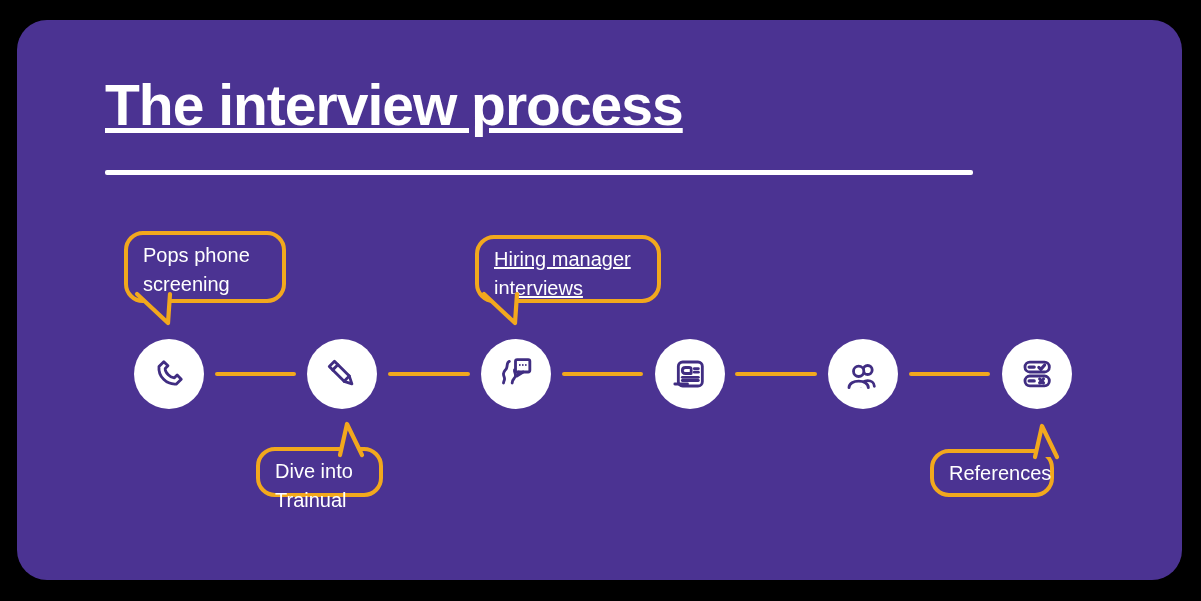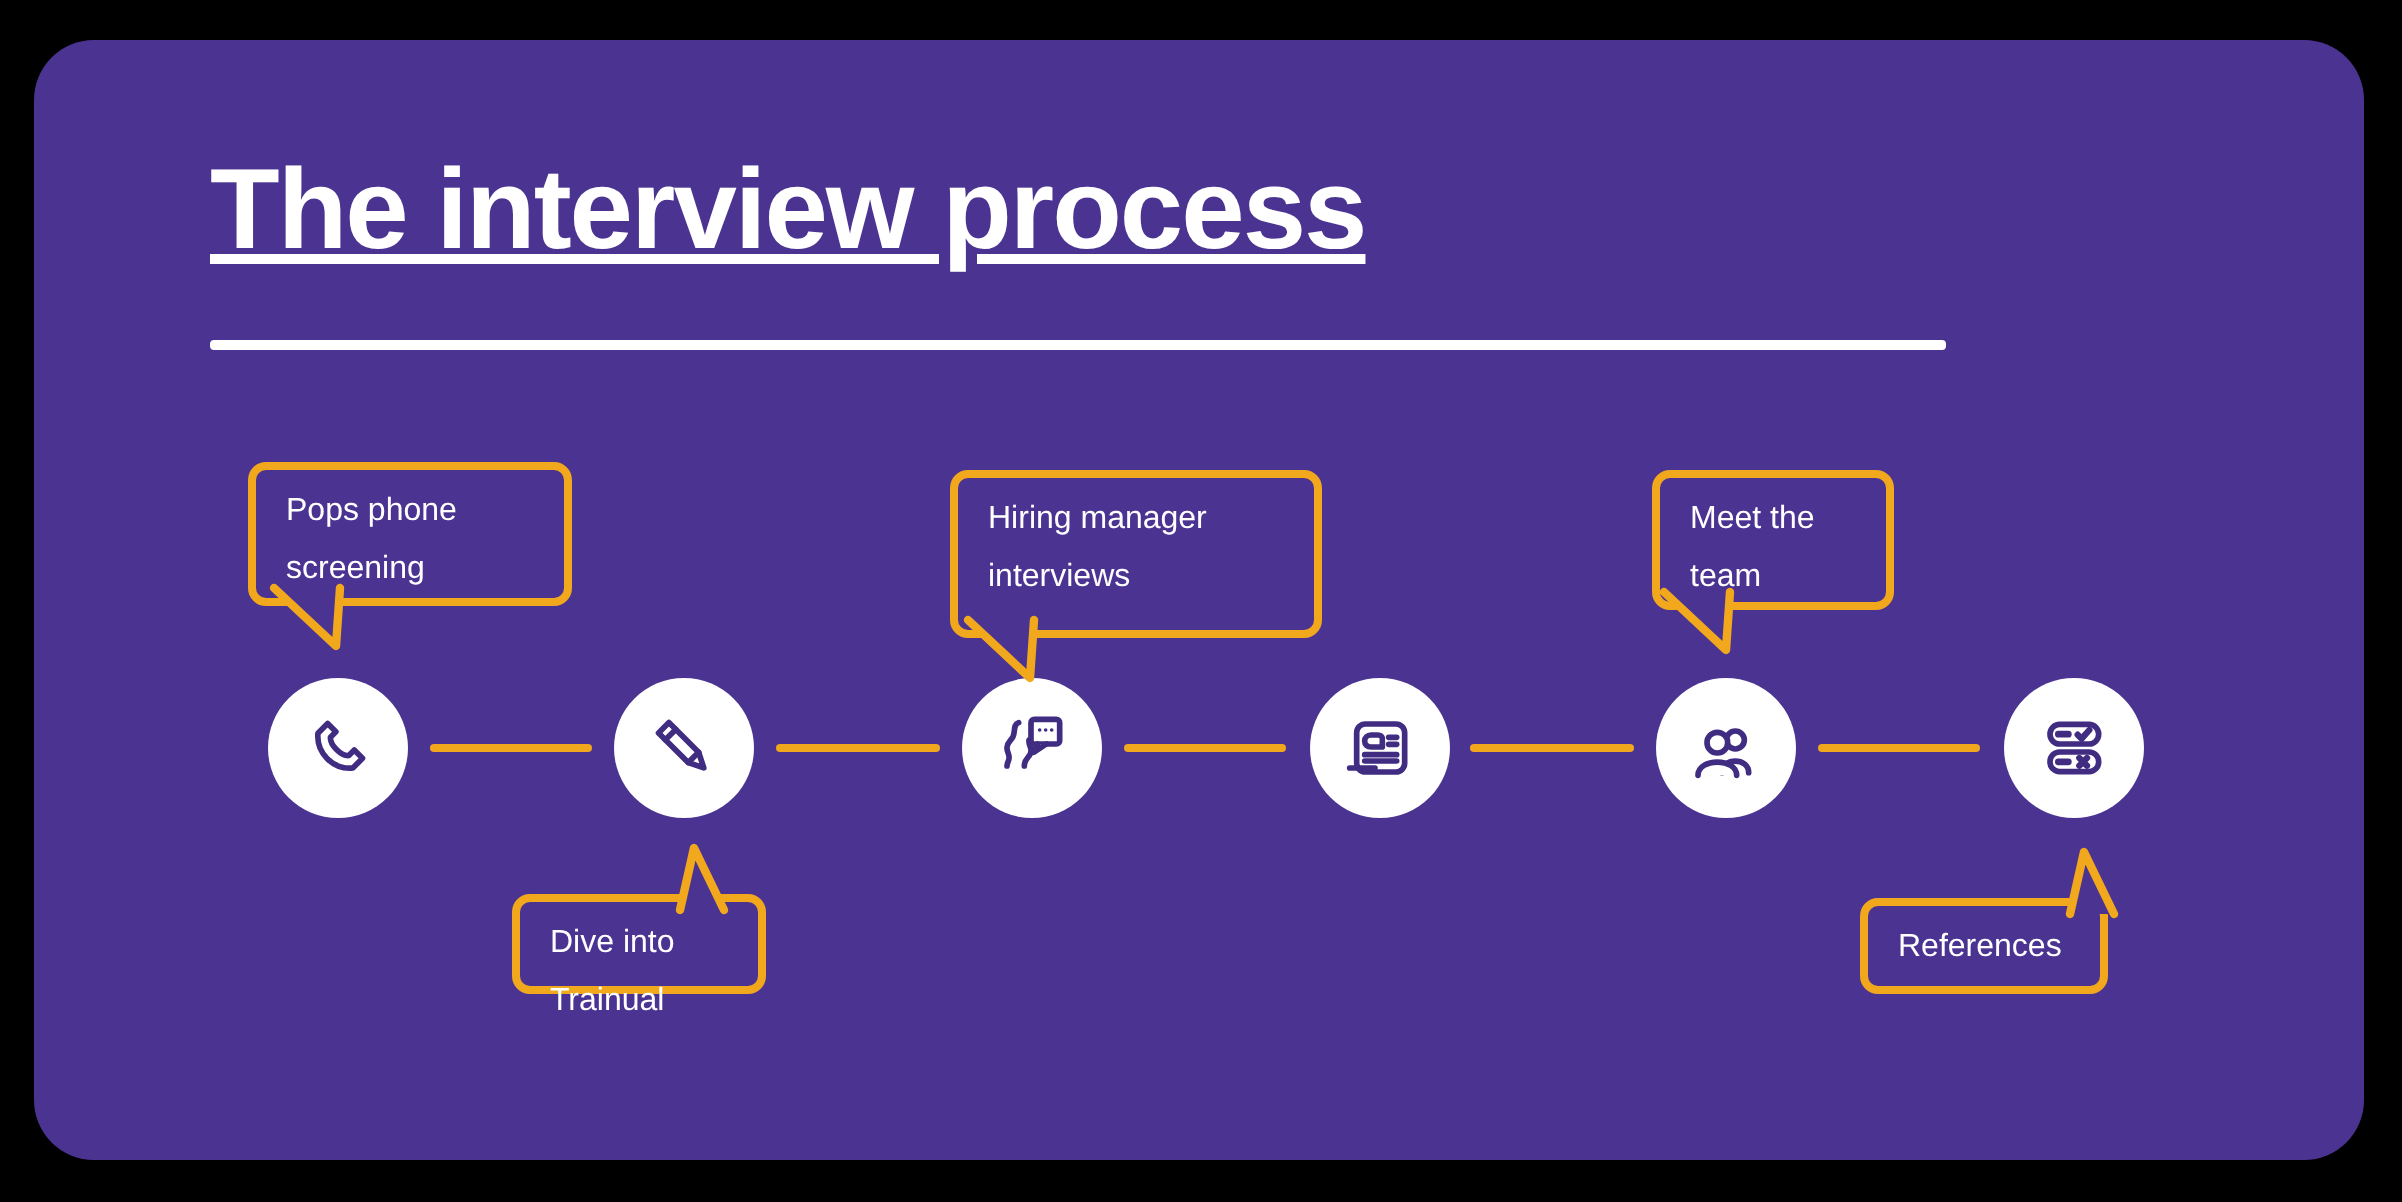--- a/index.html
+++ b/index.html
@@ -25,22 +25,22 @@
     position:absolute;top:372px;height:4px;background:#f2a81d;border-radius:2px;
   }
   .step-circle{
     position:absolute;top:339px;width:70px;height:70px;border-radius:50%;
     background:#ffffff;display:flex;align-items:center;justify-content:center;
   }
   .step-circle svg{width:40px;height:40px;display:block;}
   .icon-stroke{stroke:#402d82;fill:none;stroke-width:1.7;stroke-linecap:round;stroke-linejoin:round;}
   .callout{
     position:absolute;box-sizing:border-box;
-    border:4px solid #f2a81d;border-radius:9px;background:#4b3392;
-    color:#ffffff;font-size:16px;line-height:29px;
+    border:4px solid #f2a81d;border-radius:19px;background:#4b3392;
+    color:#ffffff;font-size:20px;line-height:29px;
     padding:6px 8px 6px 15px;
   }
   .callout .tail{position:absolute;overflow:visible;}
   .tail-down{top:calc(100% - 5px);}
   .tail-up{top:-29px;}
   .tail path{fill:#4b3392;stroke:#f2a81d;stroke-width:4.2;stroke-linecap:round;stroke-linejoin:round;}
 </style>
 </head>
 <body>
 
@@ -137,33 +137,27 @@
       </span>
   </div>
 
   <div class="callout" style="left:107px;top:211px;width:162px;height:72px;">
     <span>Pops phone screening</span>
     <svg class="tail tail-down" style="left:7px;" width="40" height="34" viewBox="0 0 40 34">
         <path d="M2 0 L33 29 L35 0"></path>
       </svg>
   </div>
 
-  <div class="callout" style="left:458px;top:215px;width:186px;height:84px;">
+  <div class="callout" style="left:458px;top:215px;width:186px;height:68px;text-decoration:underline;">
     <span>Hiring manager interviews</span>
     <svg class="tail tail-down" style="left:3px;" width="40" height="34" viewBox="0 0 40 34">
         <path d="M2 0 L33 29 L35 0"></path>
       </svg>
   </div>
 
-  <div class="callout" style="left:809px;top:215px;width:121px;height:70px;">
-    <span>Meet the team</span>
-    <svg class="tail tail-down" style="left:0px;" width="40" height="34" viewBox="0 0 40 34">
-        <path d="M2 0 L33 29 L35 0"></path>
-      </svg>
-  </div>
 
   <div class="callout" style="left:239px;top:427px;width:127px;height:50px;">
     <span>Dive into Trainual</span>
     <svg class="tail tail-up" style="left:78px;" width="28" height="34" viewBox="0 0 28 34">
         <path d="M2 33 L9 2 L24 33"></path>
       </svg>
   </div>
 
 
   <div class="callout" style="left:913px;top:429px;width:124px;height:48px;">

